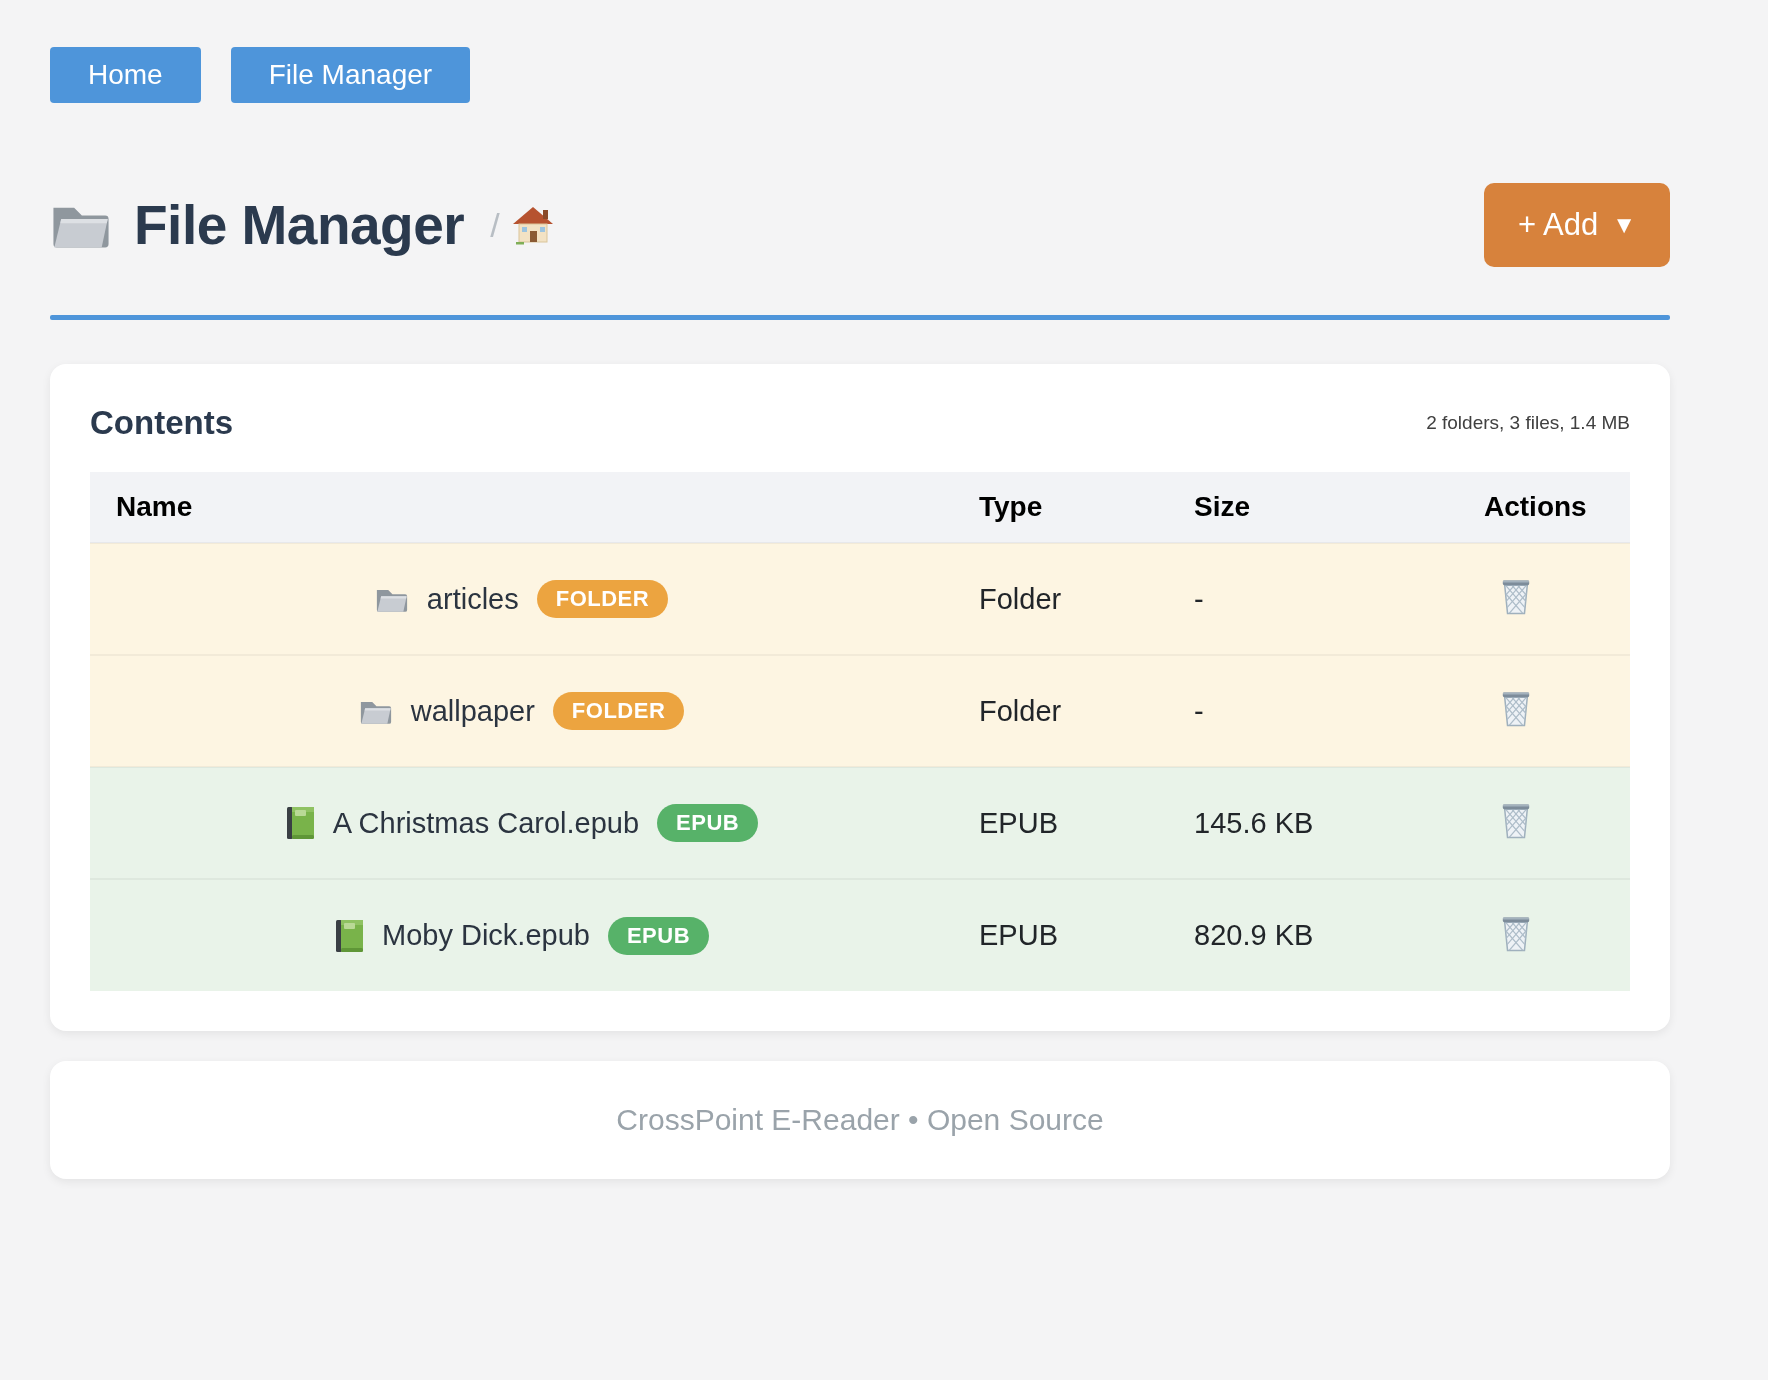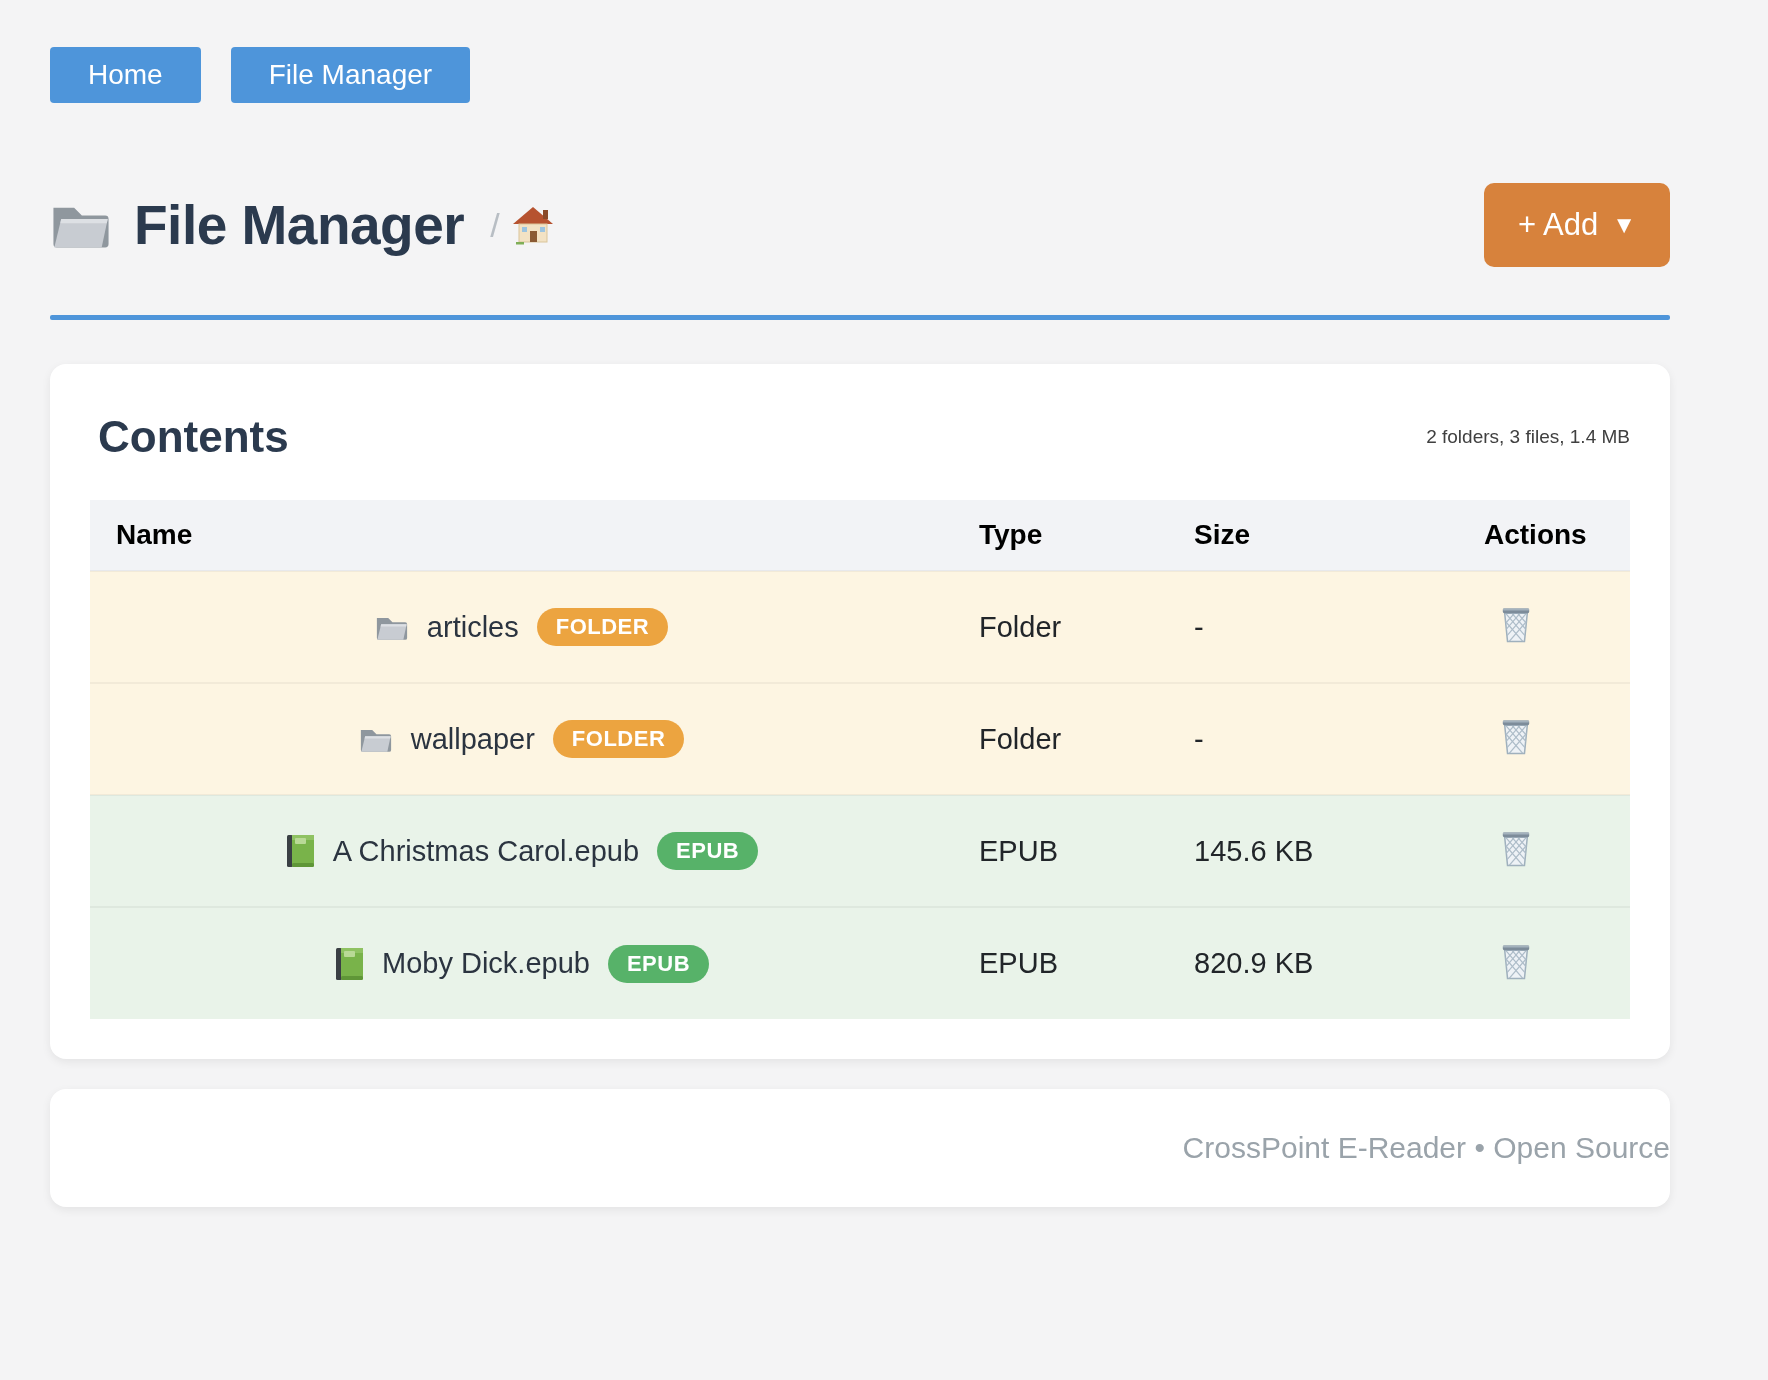--- a/index.html
+++ b/index.html
@@ -38,21 +38,21 @@
 
   .rule { height: 5px; background: #4e95da; margin-top: 48px; border-radius: 2px; }
 
   
   .card {
     background: #ffffff; border-radius: 16px;
     box-shadow: 0 3px 10px rgba(0,0,0,0.07);
   }
   .main-card { margin-top: 44px; padding: 40px; }
   .card-head { display: flex; align-items: center; justify-content: space-between; }
-  h2 { margin: 8px; font-size: 44px; font-weight: 700; color: #2b3a4e; }
+  h2 { margin: 0; font-size: 33px; font-weight: 700; color: #2b3a4e; }
   .summary { color: #404040; font-size: 19px; }
 
   
   table { width: 100%; margin-top: 30px; border-collapse: collapse; table-layout: fixed; }
   col.c-type { width: 215px; } col.c-size { width: 290px; } col.c-actions { width: 172px; }
   thead th {
     background: #f2f3f6; color: #000000; font-weight: 700;
     font-size: 28px; text-align: left; padding: 19px 26px;
   }
   tbody td { padding: 0 26px; height: 112px; font-size: 29px; color: #212529; }
@@ -66,21 +66,21 @@
     padding: 8px 19px; border-radius: 999px; line-height: 1; flex: none;
   }
   .badge-folder { background: #eca440; }
   .badge-epub { background: #57b269; }
   .icon { flex: none; display: inline-flex; }
   .trash-btn { background: none; border: none; padding: 2px; cursor: pointer; margin-left: 14px; }
 
   
   .footer-card {
     margin-top: 30px; height: 118px;
-    display: flex; align-items: center; justify-content: flex-end;
+    display: flex; align-items: center; justify-content: center;
     color: #9aa3aa; font-size: 30px;
   }
 </style>
 </head>
 <body>
 
 <svg width="0" height="0" style="position:absolute">
   <defs>
     <g id="svg-folder">
       <path d="M2 5 h12 l4.5 4.5 H32 a2 2 0 0 1 2 2 V26 a2 2 0 0 1 -2 2 H4 a2 2 0 0 1 -2 -2 Z" fill="#8f979e"></path>

